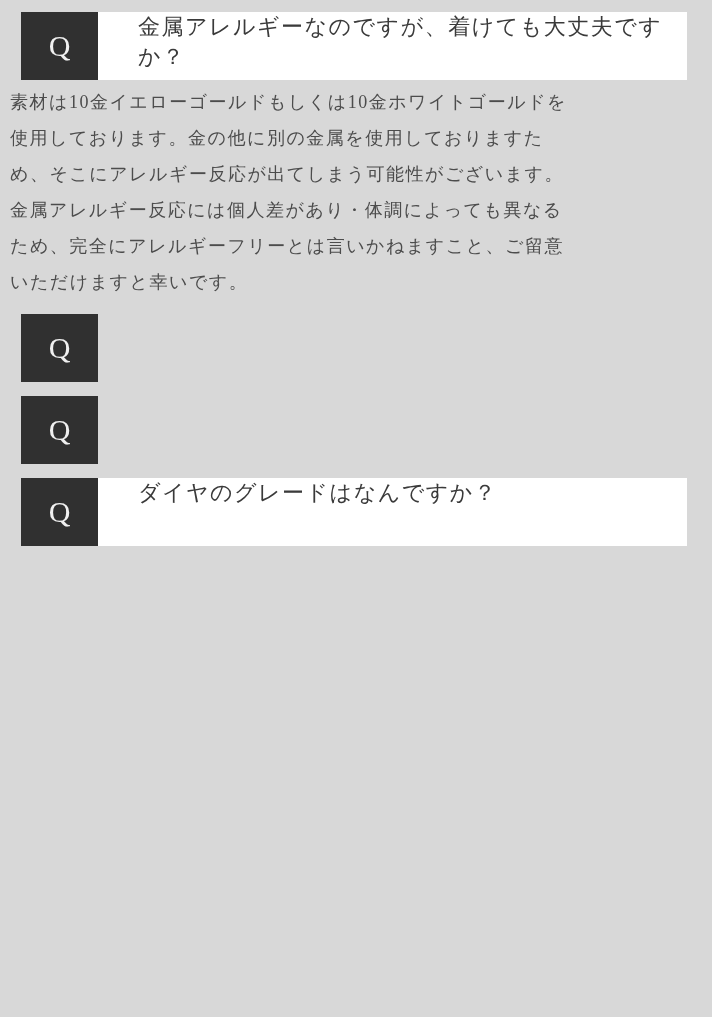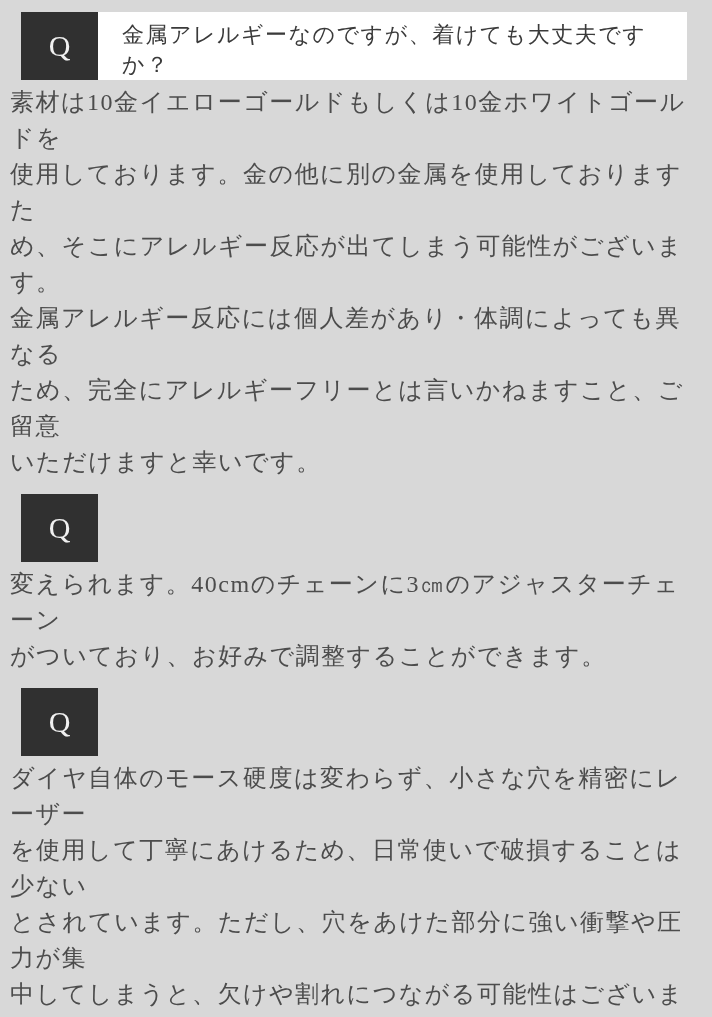--- a/index.html
+++ b/index.html
@@ -34,32 +34,32 @@
     display: flex;
     align-items: center;
     justify-content: center;
     font-size: 30px;
     line-height: 1;
   }
   .question-bar {
     flex: 1 1 auto;
     background: #ffffff;
     display: flex;
-    align-items: flex-end;
-    padding-left: 24px;
+    align-items: flex-start;
+    padding-left: 40px;
     padding-right: 10px;
   }
   .question-text {
     font-size: 22px;
     letter-spacing: 1.5px;
     color: #3a3a3a;
   }
   .answer-text {
     margin: 4px 8px 0 10px;
-    font-size: 24px;
+    font-size: 18px;
     line-height: 36px;
     letter-spacing: 1.5px;
     color: #4c4c4c;
     white-space: pre-line;
   }
 </style>
 </head>
 <body>
 
 <div class="faq">
@@ -80,34 +80,28 @@
 ため、完全にアレルギーフリーとは言いかねますこと、ご留意
 いただけますと幸いです。</div>
   </div>
 
   <div class="faq-item">
     <div class="question-row">
       <div class="q-badge">
         <span>Q</span>
       </div>
     </div>
-    <div class="answer-text">変えられます。40cmのチェーンに3㎝のアジャスターチェーン
-がついており、お好みで調整することができます。</div>
   </div>
 
   <div class="faq-item">
     <div class="question-row">
       <div class="q-badge">
         <span>Q</span>
       </div>
     </div>
-    <div class="answer-text">ダイヤ自体のモース硬度は変わらず、小さな穴を精密にレーザー
-を使用して丁寧にあけるため、日常使いで破損することは少ない
-とされています。ただし、穴をあけた部分に強い衝撃や圧力が集
-中してしまうと、欠けや割れにつながる可能性はございます。</div>
   </div>
 
   <div class="faq-item">
     <div class="question-row">
       <div class="q-badge">
         <span>Q</span>
       </div>
       <div class="question-bar">
         <span class="question-text">ダイヤのグレードはなんですか？</span>
       </div>

